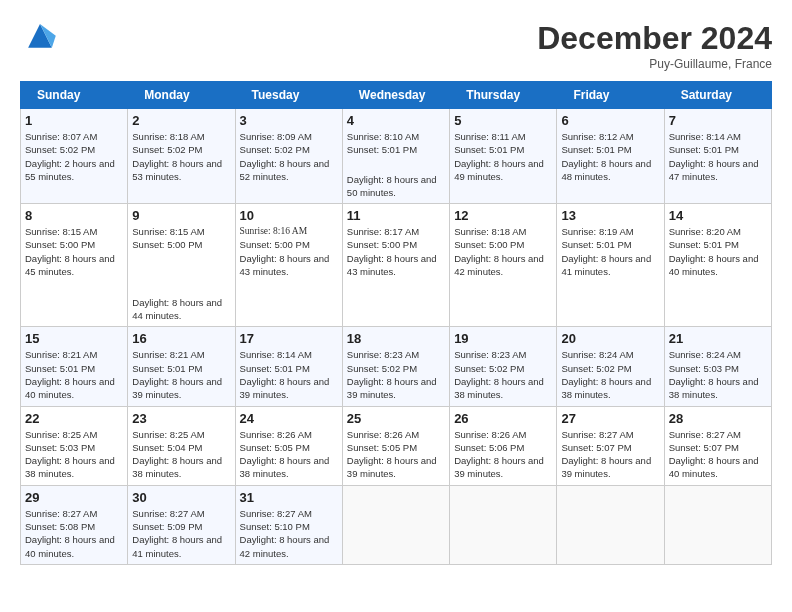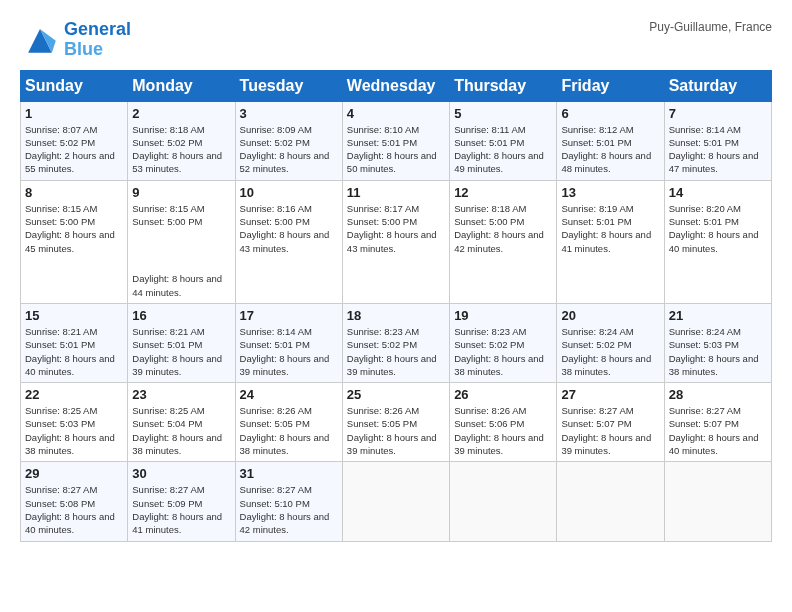--- a/index.html
+++ b/index.html
@@ -47,23 +47,23 @@
       color: #555;
     }
     .calendar {
       width: 100%;
       border-collapse: collapse;
       font-size: 10px;
     }
     .calendar thead th {
       background-color: #1a6fc4;
       color: #fff;
-      padding: 6px 4px;
+      padding: 6px 16px;
       text-align: left;
-      font-size: 16px;
+      font-size: 12px;
       font-weight: bold;
       border: 1px solid #1a6fc4;
     }
     .calendar tbody td {
       border: 1px solid #ccc;
       vertical-align: top;
       padding: 4px;
       width: 107px;
       min-height: 80px;
       background: #fff;
@@ -92,26 +92,23 @@
   </style>
 </head>
 <body>
 
 <div class="header">
   <div class="logo">
     <svg class="logo-icon" viewBox="0 0 50 38" xmlns="http://www.w3.org/2000/svg">
       <polygon points="10,35 25,5 40,35" fill="#1a6fc4"></polygon>
       <polygon points="25,5 45,20 40,35" fill="#4da6e8"></polygon>
     </svg>
-    <div class="logo-text">
-      <div><span>General</span></div>
-      <div style="color:#4da6e8;">Blue</div>
-    </div>
   </div>
   <div class="title-block">
+    <div class="month-title">December 2024</div>
     <div class="subtitle">Puy-Guillaume, France</div>
   </div>
 </div>
 
 <table class="calendar">
   <thead>
     <tr id="header-row">
         <th>Sunday</th>
         <th>Monday</th>
         <th>Tuesday</th>
@@ -145,21 +142,21 @@
             <span style="display: block;">Sunrise: 8:09 AM</span>
             <span style="display: block;">Sunset: 5:02 PM</span>
             <span style="display: block;">Daylight: 8 hours and 52 minutes.</span>
           </div>
         </td>
         <td>
           <span class="day-num">4</span>
           <div class="cell-text">
             <span style="display: block;">Sunrise: 8:10 AM</span>
             <span style="display: block;">Sunset: 5:01 PM</span>
-            <span style="display: block;">Daylight: 8 hours and 50 minutes.</span>
+            <span style="display: block; margin-top: 16px;">Daylight: 8 hours and 50 minutes.</span>
           </div>
         </td>
         <td>
           <span class="day-num">5</span>
           <div class="cell-text">
             <span style="display: block;">Sunrise: 8:11 AM</span>
             <span style="display: block;">Sunset: 5:01 PM</span>
             <span style="display: block;">Daylight: 8 hours and 49 minutes.</span>
           </div>
         </td>
@@ -193,21 +190,21 @@
           <span class="day-num">9</span>
           <div class="cell-text">
             <span style="display: block;">Sunrise: 8:15 AM</span>
             <span style="display: block;">Sunset: 5:00 PM</span>
             <span style="display: block; margin-top: 44px;">Daylight: 8 hours and 44 minutes.</span>
           </div>
         </td>
         <td>
           <span class="day-num">10</span>
           <div class="cell-text">
-            <span style="display: block;">Sunrise: 8:16 AM</span>
+            <span style="display: block; font-family: Liberation Serif, serif;">Sunrise: 8:16 AM</span>
             <span style="display: block;">Sunset: 5:00 PM</span>
             <span style="display: block;">Daylight: 8 hours and 43 minutes.</span>
           </div>
         </td>
         <td>
           <span class="day-num">11</span>
           <div class="cell-text">
             <span style="display: block;">Sunrise: 8:17 AM</span>
             <span style="display: block;">Sunset: 5:00 PM</span>
             <span style="display: block;">Daylight: 8 hours and 43 minutes.</span>

